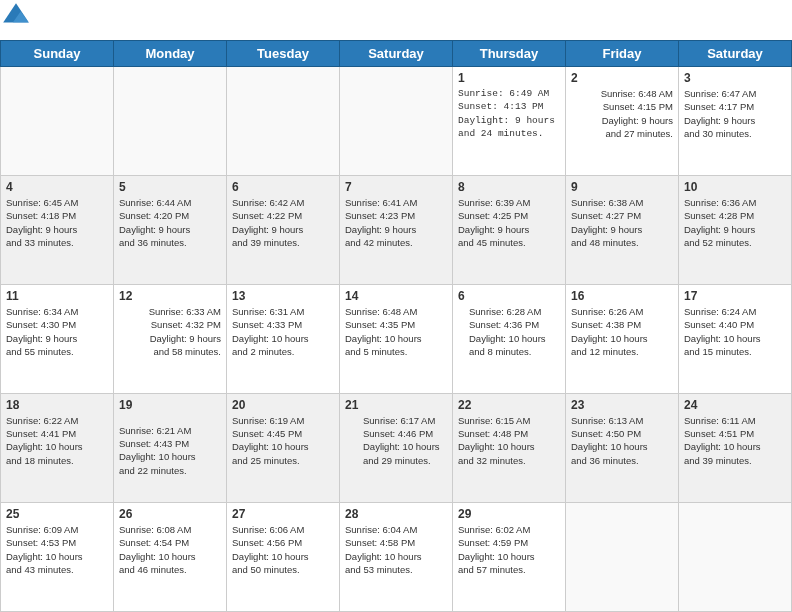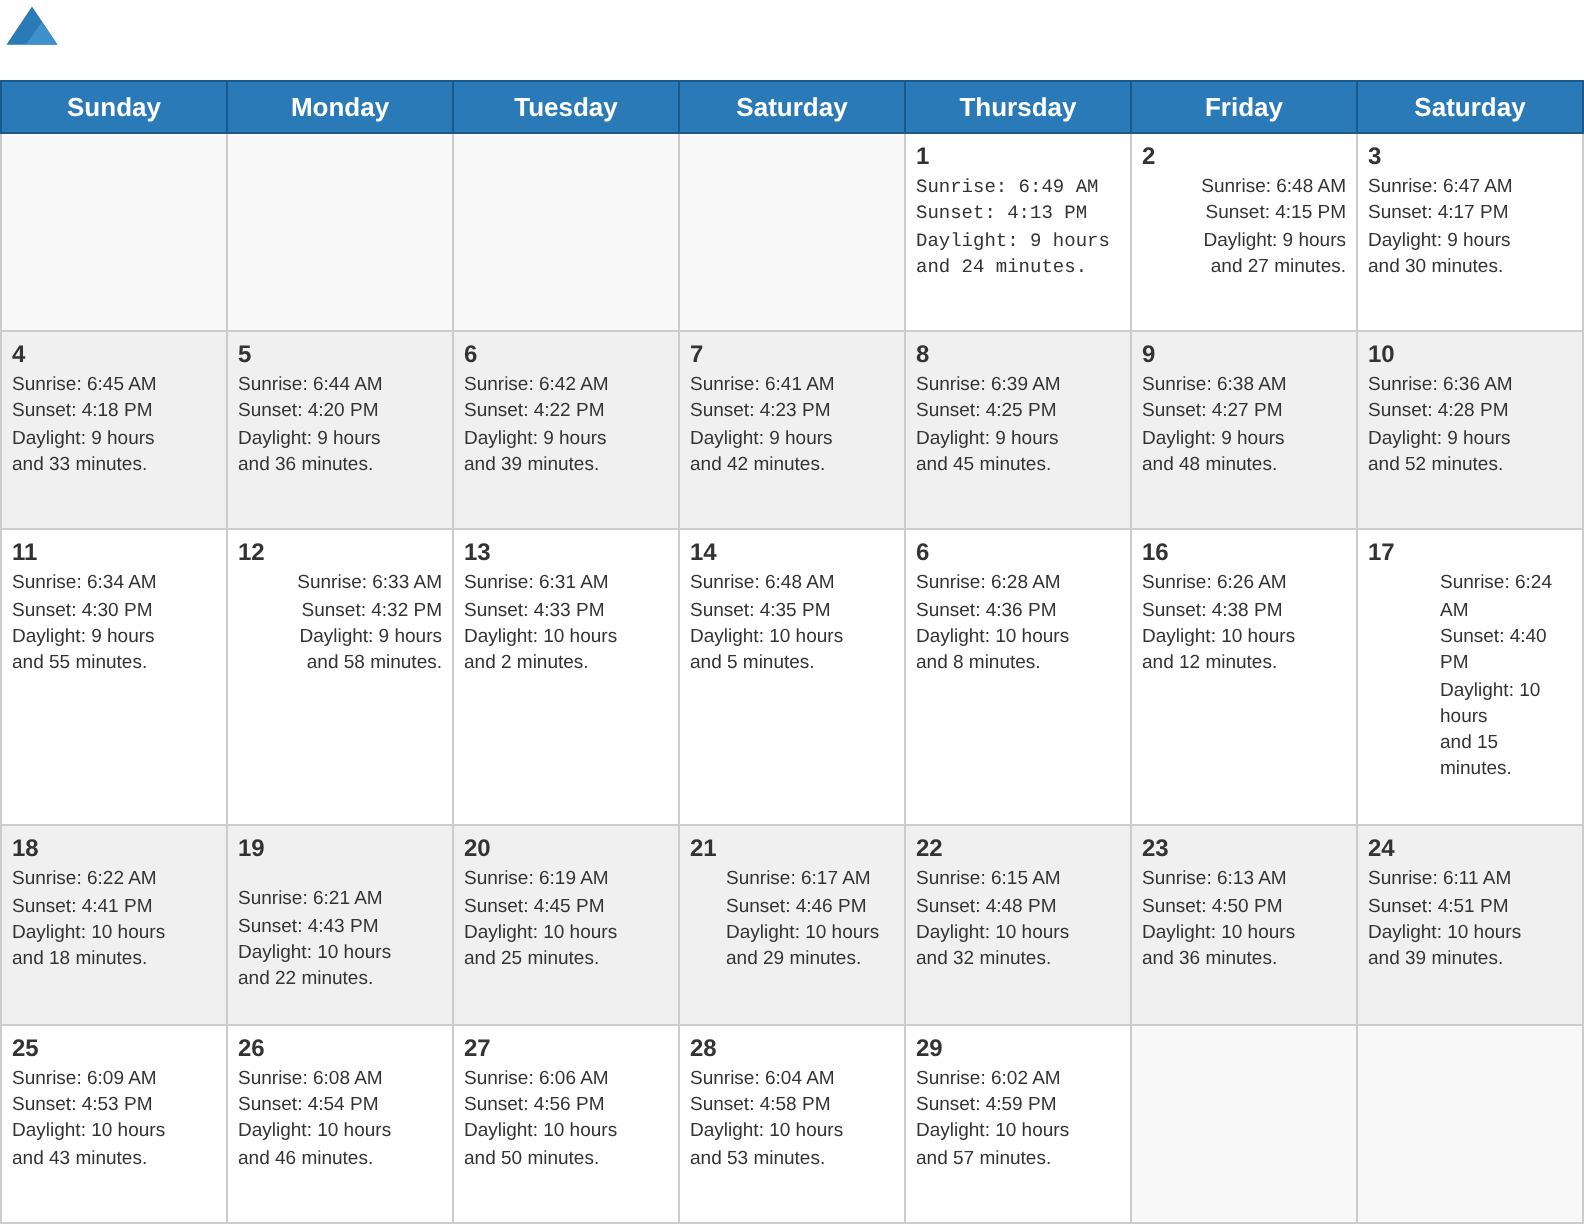--- a/index.html
+++ b/index.html
@@ -238,35 +238,35 @@
           </td>
           <td>
             <div class="day-number">14</div>
             <div class="day-info" style="white-space: pre-line;">Sunrise: 6:48 AM
 Sunset: 4:35 PM
 Daylight: 10 hours
 and 5 minutes.</div>
           </td>
           <td>
             <div class="day-number">6</div>
-            <div class="day-info" style="white-space: pre-line;">Sunrise: 6:28 AM
+            <div class="day-info" style="white-space: pre-line; margin-left: 11px;">Sunrise: 6:28 AM
 Sunset: 4:36 PM
 Daylight: 10 hours
 and 8 minutes.</div>
           </td>
           <td>
             <div class="day-number">16</div>
             <div class="day-info" style="white-space: pre-line;">Sunrise: 6:26 AM
 Sunset: 4:38 PM
 Daylight: 10 hours
 and 12 minutes.</div>
           </td>
           <td>
             <div class="day-number">17</div>
-            <div class="day-info" style="white-space: pre-line; margin-left: 36px;">Sunrise: 6:24 AM
+            <div class="day-info" style="white-space: pre-line;">Sunrise: 6:24 AM
 Sunset: 4:40 PM
 Daylight: 10 hours
 and 15 minutes.</div>
           </td>
         </tr>
         <tr class="row-shaded">
           <td>
             <div class="day-number">18</div>
             <div class="day-info" style="white-space: pre-line;">Sunrise: 6:22 AM
 Sunset: 4:41 PM

